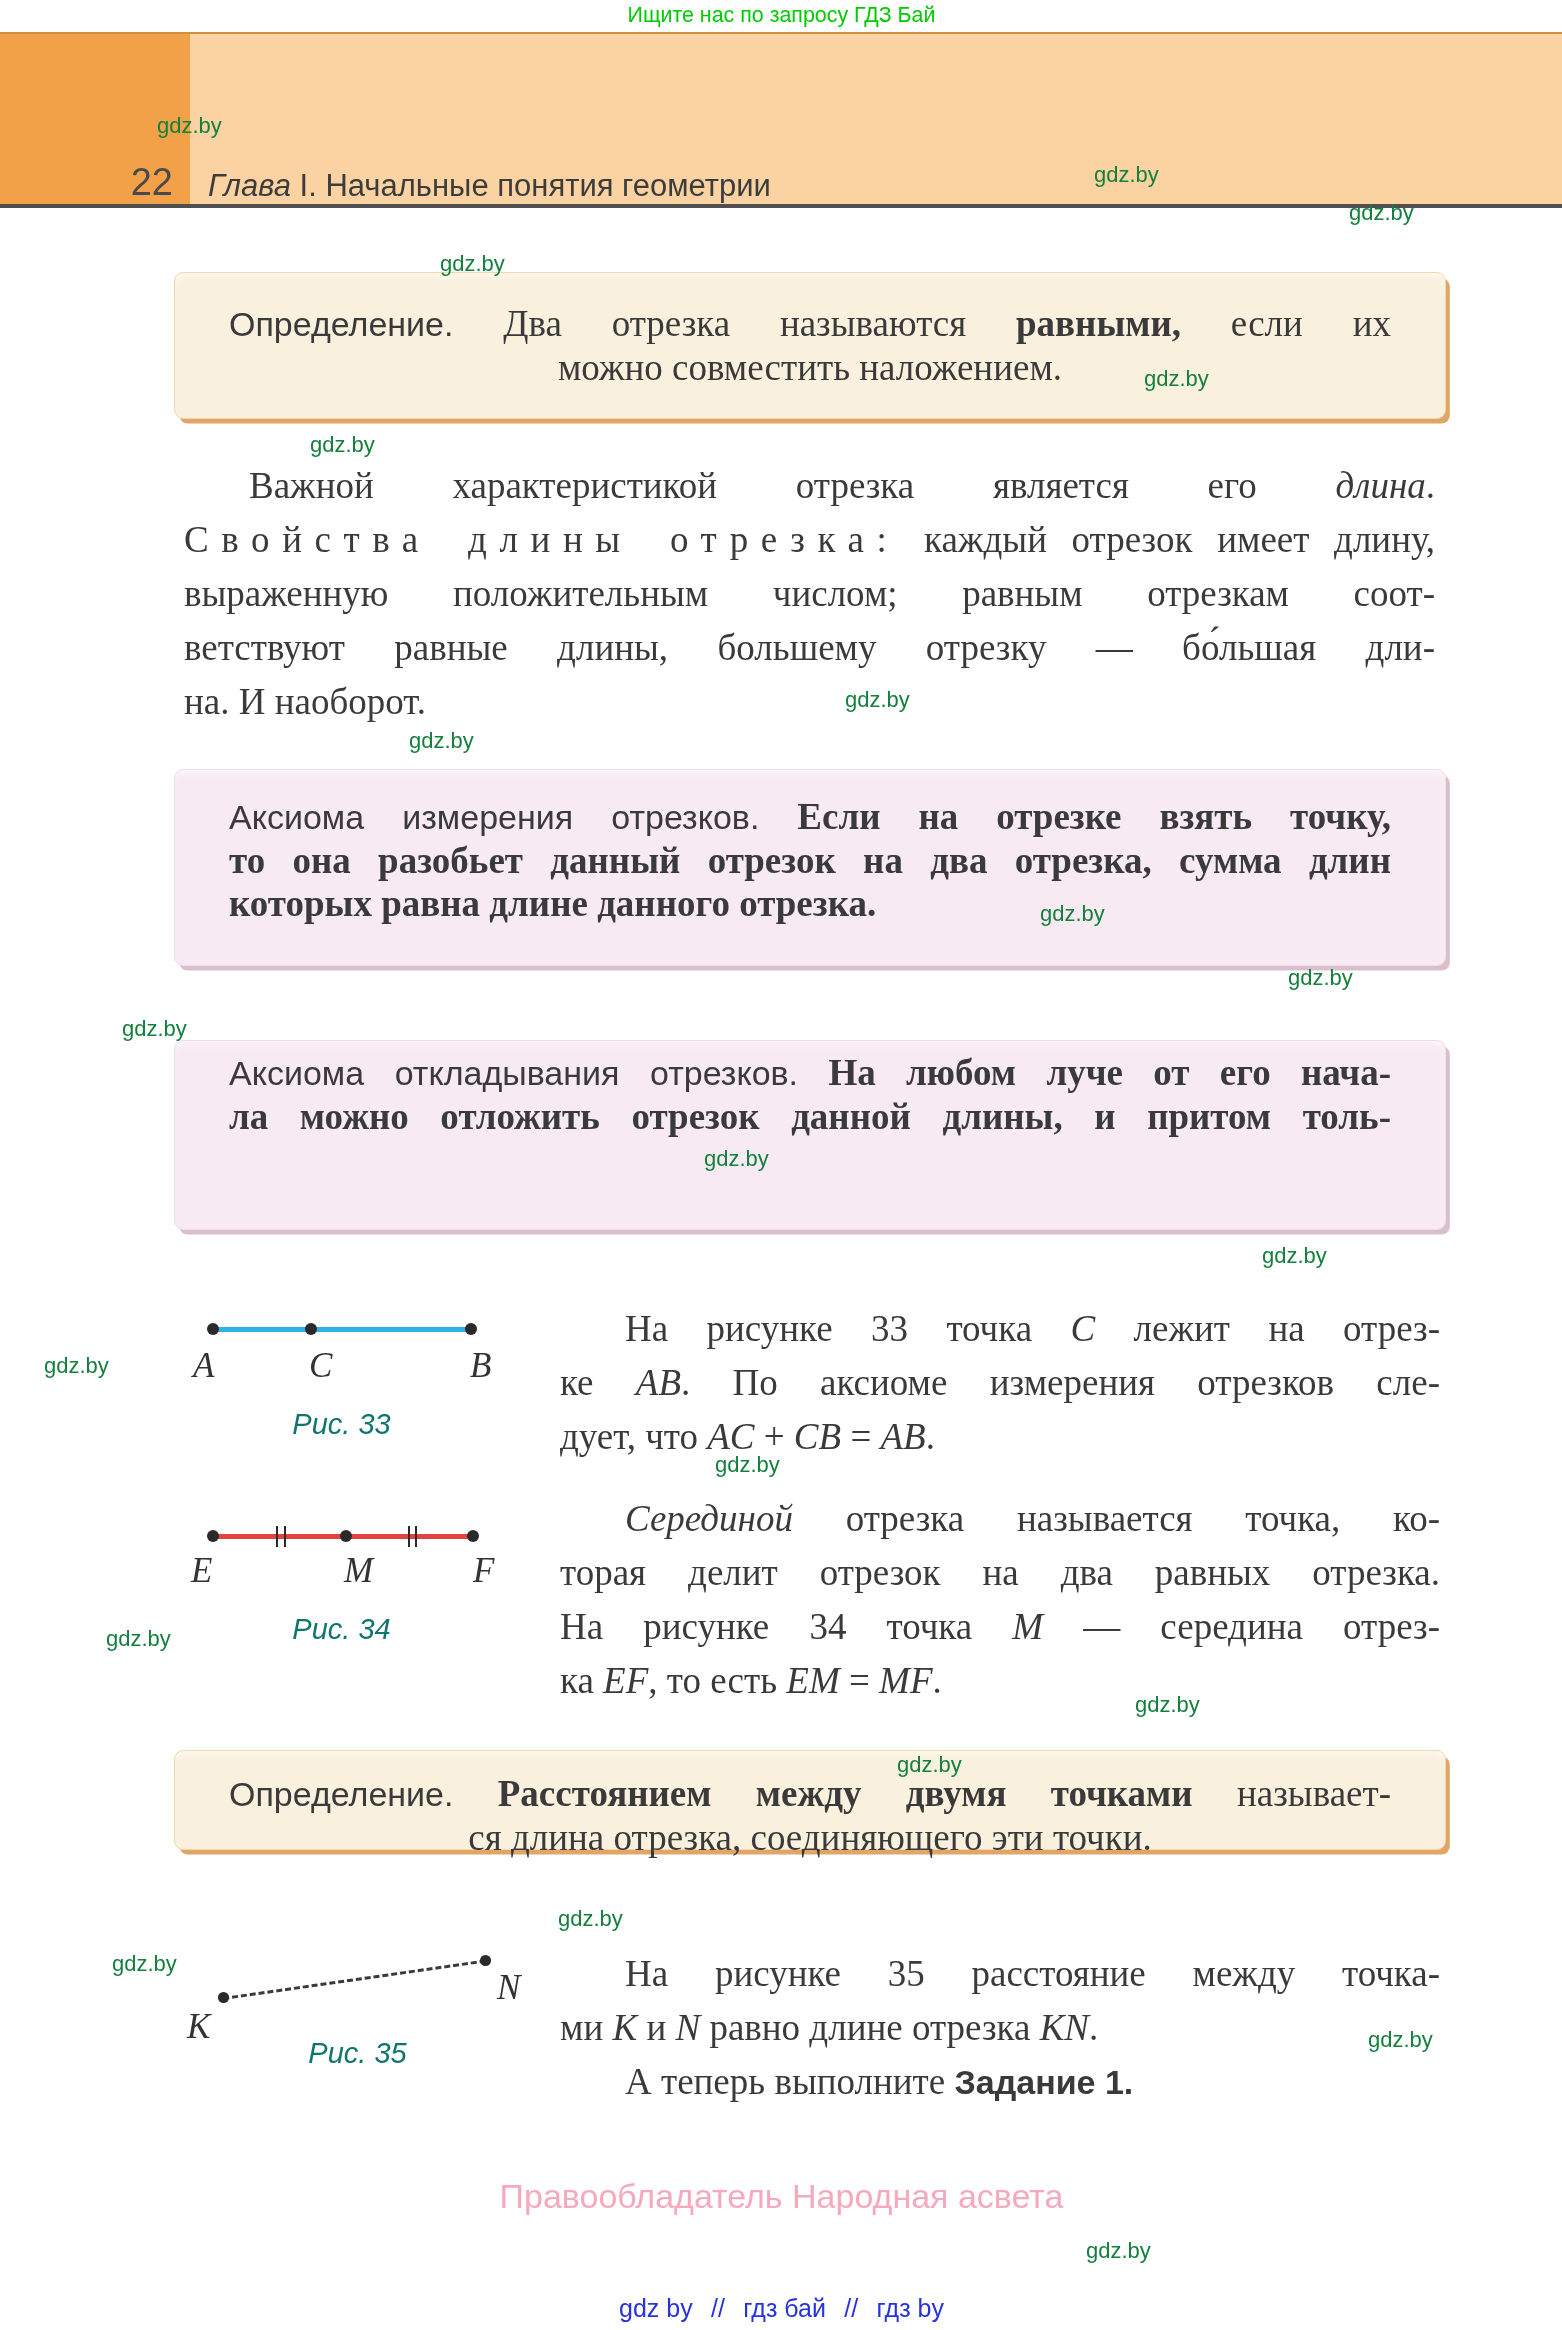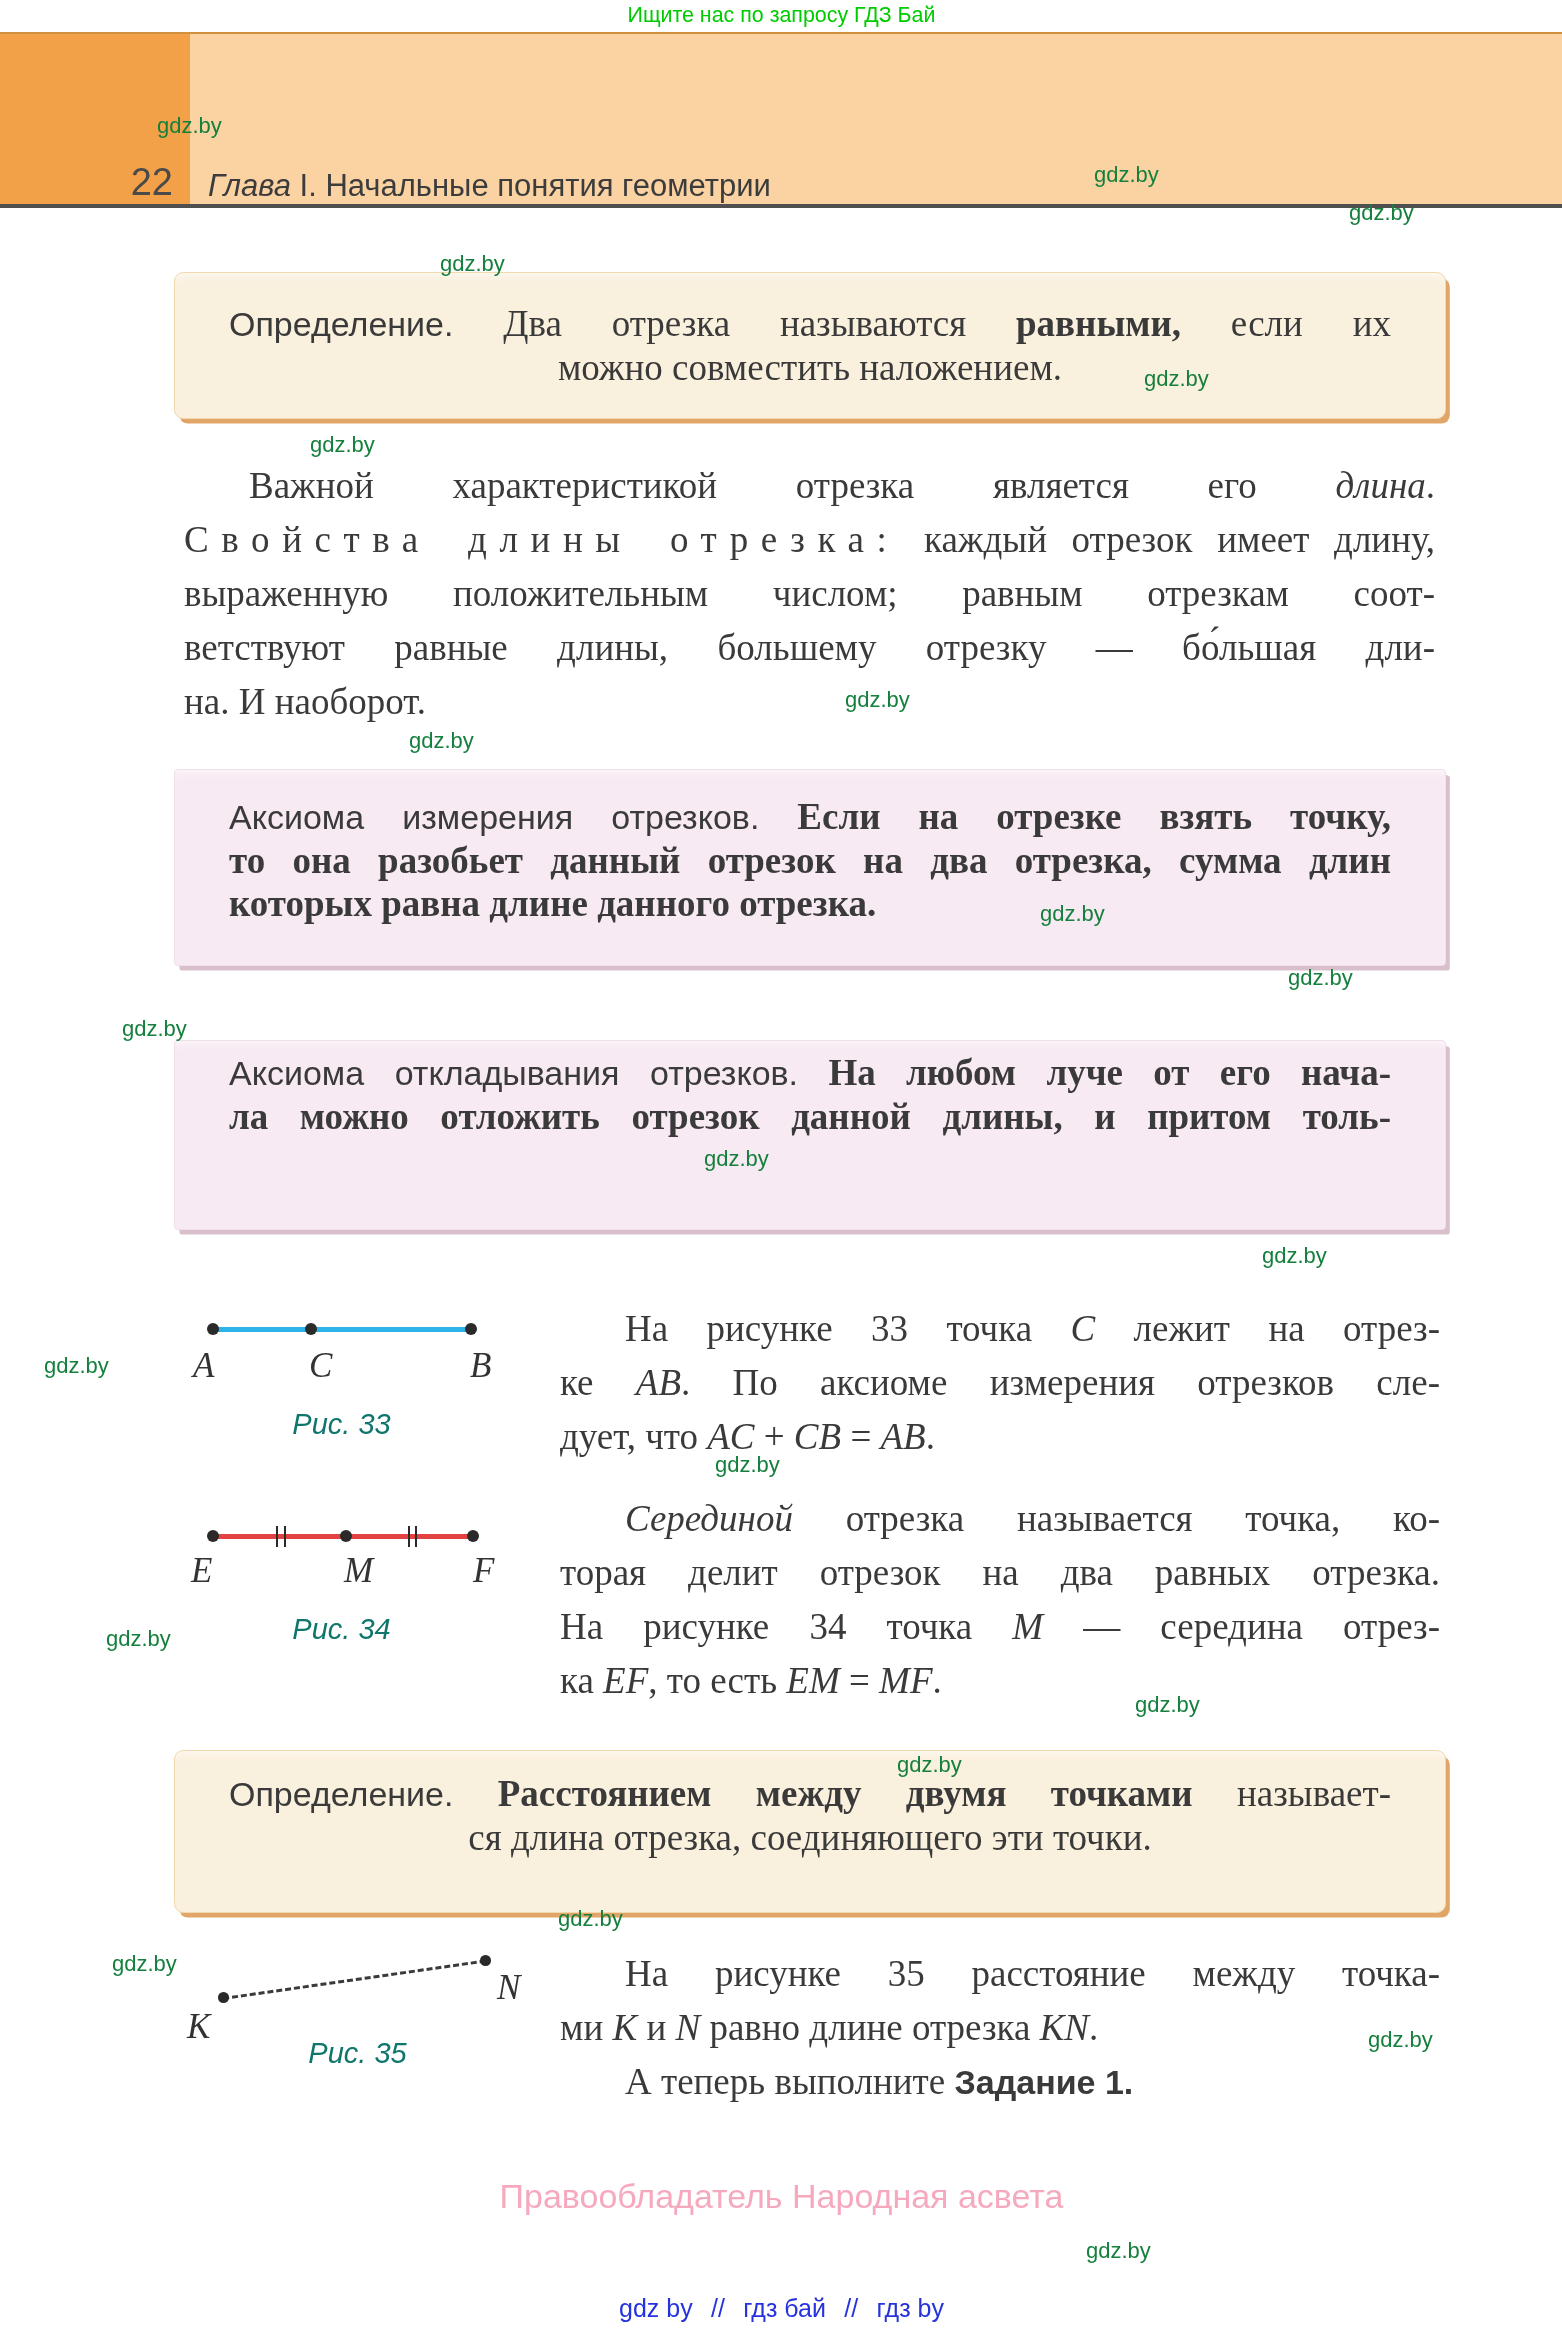--- a/index.html
+++ b/index.html
@@ -37,21 +37,21 @@
   .sg-b{font-weight:bold;}
   .sg-i{font-style:italic;}
   .sg-a{font-family:"Liberation Sans","DejaVu Sans",sans-serif;font-size:34px;}
   .sg-ab{font-family:"Liberation Sans","DejaVu Sans",sans-serif;font-weight:bold;font-size:34px;}
   .sg-sp{letter-spacing:.34em;}
   
   .defbox{position:absolute;left:174px;width:1272px;box-sizing:border-box;
           background:var(--def_bg);border:1.5px solid var(--def_border);border-radius:9.2px;
           box-shadow:4.6px 5.4px 0 -0.8px var(--def_shadow), inset 0 7.7px 10.7px -7.7px #ffffff;}
   .pinkbox{position:absolute;left:174px;width:1272px;box-sizing:border-box;
-          background:var(--pink_bg);border:1.5px solid var(--pink_border);border-radius:4px;
+          background:var(--pink_bg);border:1.5px solid var(--pink_border);border-radius:9px;
           box-shadow:4.6px 5.4px 0 -0.8px var(--pink_shadow), inset 0 7.7px 10.7px -7.7px #ffffff;}
   .defbox .tblock,.pinkbox .tblock{position:static;padding:0 54px;}
   .defbox .ln,.pinkbox .ln{line-height:43px;}
   
   .fig-line{position:absolute;height:5.4px;}
   .fig-dot{position:absolute;width:12.2px;height:12.2px;border-radius:50%;background:#2a2a2a;}
   .fig-label{position:absolute;font-size:35px;font-style:italic;color:#333;}
   .fig-caption{position:absolute;width:145px;text-align:center;
                font-family:"Liberation Sans","DejaVu Sans",sans-serif;
                font-style:italic;font-size:29px;color:#0f766e;}
@@ -146,21 +146,21 @@
     <div class="fig-tick" style="left:276px;top:1526px;"></div>
     <div class="fig-tick" style="left:284px;top:1526px;"></div>
     <div class="fig-tick" style="left:408px;top:1526px;"></div>
     <div class="fig-tick" style="left:415px;top:1526px;"></div>
     <div class="fig-label" style="left:191px;top:1551px;">E</div>
     <div class="fig-label" style="left:344px;top:1551px;">M</div>
     <div class="fig-label" style="left:473px;top:1551px;">F</div>
     <div class="fig-caption" style="left:269px;top:1613px;">Рис. 34</div>
   </div>
 
-  <div class="defbox" style="top:1750px;height:163px;padding-top:21.4px;">
+  <div class="defbox" style="top:1750px;height:100px;padding-top:21.4px;">
     <div class="tblock">
         <div class="ln jf"><span class="sg-a">Определение.</span><span class="sg-b"> Расстоянием между двумя точками</span><span class="sg-n"> называет-</span></div>
         <div class="ln c"><span class="sg-n">ся длина отрезка, соединяющего эти точки.</span></div>
       </div>
   </div>
 
   <div>
     <div class="dash-line" style="left:223px;top:1997px;width:265px;transform:rotate(-8.13deg);"></div>
     <div class="fig-dot" style="left:218px;top:1992px;width:10.7px;height:10.7px;"></div>
     <div class="fig-dot" style="left:480px;top:1955px;width:10.7px;height:10.7px;"></div>

